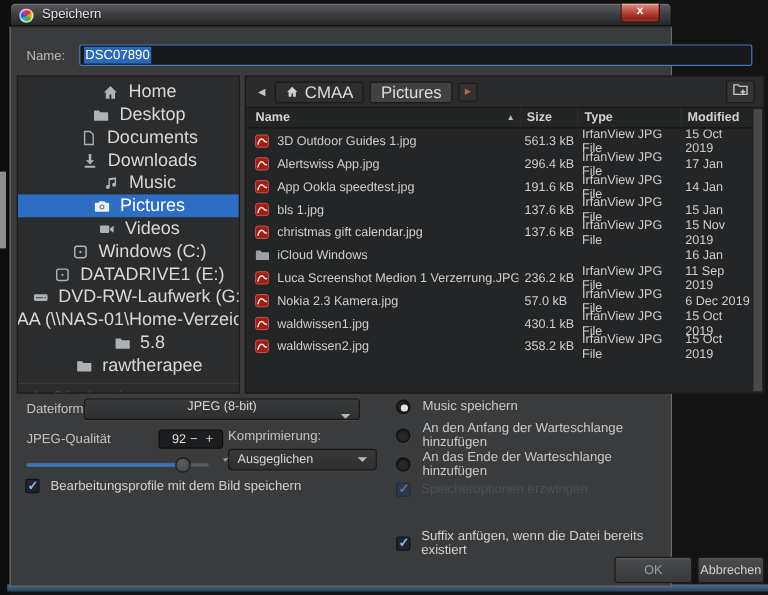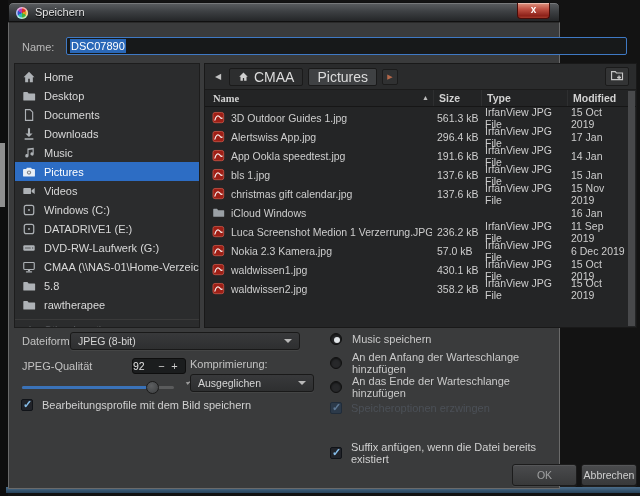--- a/index.html
+++ b/index.html
@@ -27,22 +27,22 @@
   .dlg-body { position:absolute; left:0; top:20px; right:0; bottom:0; background:#3a3b3c;
     border:1px solid #6a6a6a; border-top:1px solid #2a2a2a; }
 
   .name-label { position:absolute; left:13px; top:18px; font-size:11px; color:#b9b9b9; }
   .name-input { position:absolute; left:57px; top:14px; width:561px; height:18px; background:#17191a;
     border:1px solid #3f79c4; border-radius:2px; font-size:11px; color:#eee; line-height:16px; padding-left:3px; }
   .name-input .sel { background:#2a68b8; color:#fff; padding:1px 1px; }
 
   .sidebar { position:absolute; left:5px; top:40px; width:186px; height:265px; background:#2b2c2d;
     border:1px solid #1d1d1d; padding-top:3px; overflow:hidden; }
-  .side-item { height:19px; display:flex; align-items:center; gap:8px; padding-left:7px;
-    font-size:11px; color:#d8d8d8; white-space:nowrap; overflow:hidden; }
+  .side-item { height:19px; display:flex; align-items:center; gap:8px; padding-left:18px;
+    font-size:15px; color:#d8d8d8; white-space:nowrap; overflow:hidden;justify-content:center; }
   .side-item .ic { width:14px; height:14px; flex:0 0 14px; color:#aeb2b6; }
   .side-item .ic svg { width:14px; height:14px; display:block; }
   .side-item.selected { background:#2d6dc4; color:#fff; }
   .side-item.selected .ic { color:#e9eff6; }
   .other-loc { margin-top:5px; border-top:1px solid #3a3a3a; padding:4px 0 0 9px; color:#585b5e;
     display:flex; gap:8px; font-size:10.5px; align-items:center; }
   .other-loc .ic { width:12px; height:12px; color:#585b5e; }
   .other-loc .ic svg { width:12px; height:12px; display:block; }
 
   .filepane { position:absolute; left:195px; top:40px; width:433px; height:265px; background:#242526;
@@ -56,41 +56,41 @@
   .crumb.current { background:#3f4143; }
   .nav-fwd { width:16px; height:16px; background:#303132; border:1px solid #1c1c1c; border-radius:2px;
     color:#b4684a; font-size:7px; text-align:center; line-height:14px; }
   .newfolder-btn { margin-left:auto; width:24px; height:19px; background:#333435; border:1px solid #1b1b1b;
     border-radius:2px; color:#c6c6c6; display:flex; align-items:center; justify-content:center; }
   .newfolder-btn svg { width:14px; height:14px; }
 
   .listhead { display:flex; height:17px; background:#232425; border-bottom:1px solid #161616;
     font-size:10.5px; font-weight:bold; color:#d2d2d2; align-items:center; }
   .listhead .hc { border-left:1px solid #2e2f30; height:100%; display:flex; align-items:center; padding-left:5px; }
-  .h-name { flex:1; display:flex; align-items:center; padding-left:8px;font-family:Liberation Serif, serif; }
+  .h-name { flex:1; display:flex; align-items:center; padding-left:8px; }
   .h-sort { margin-left:auto; margin-right:4px; font-size:7px; color:#bcbcbc; font-weight:normal; }
   .h-size { width:48px; } .h-type { width:86px; } .h-mod { width:62px; } .h-scroll { width:7px; }
 
   .rows { position:absolute; left:0; top:44px; right:8px; bottom:1px; overflow:hidden; }
   .row { display:flex; height:19px; align-items:center; font-size:10.5px; color:#cdcdcd; }
   .c-name { flex:1; display:flex; align-items:center; gap:6px; padding-left:7px; overflow:hidden; white-space:nowrap; }
   .c-name .ic { width:13px; height:13px; flex:0 0 13px; } .c-name .ic svg { width:13px; height:13px; display:block; }
   .c-size { width:48px; padding-left:5px; } .c-type { width:86px; padding-left:5px; } .c-mod { width:62px; padding-left:5px; }
   .scrollbar { position:absolute; right:1px; top:27px; bottom:1px; width:7px; background:#48494b; }
 
   .opt-label { position:absolute; font-size:11px; color:#c2c2c2; }
   .dropdown { position:absolute; height:18px; background:linear-gradient(#38393b,#2e2f30);
     border:1px solid #191919; border-radius:3px; color:#d6d6d6; font-size:10.5px;
     display:flex; align-items:center; padding:0 7px; box-shadow:0 1px 0 rgba(255,255,255,.05); }
   .dd-arrow { margin-left:auto; width:0; height:0; border-left:4px solid transparent;
     border-right:4px solid transparent; border-top:4px solid #b8b8b8; }
 
   .spinner { position:absolute; left:123px; top:335px; width:54px; height:16px; background:#1b1d1e;
     border:1px solid #0e0e0e; border-radius:3px; display:flex; align-items:center; font-size:10.5px; color:#e0e0e0; }
-  .spin-val { width:22px; text-align:left; }
+  .spin-val { width:22px; text-align:right; }
   .spin-btn { width:13px; text-align:center; color:#cfcfcf; font-size:11px; line-height:14px; }
 
   .slider { position:absolute; left:13px; top:358px; width:152px; height:13px; }
   .sl-track { position:absolute; left:0; top:5px; width:100%; height:3px; background:#5a5b5c; border-radius:2px; }
   .sl-fill { position:absolute; left:0; top:5px; width:86%; height:3px; background:#3a72b8; border-radius:2px; }
   .sl-thumb { position:absolute; left:calc(86% - 7px); top:0; width:13px; height:13px; border-radius:50%;
     background:radial-gradient(circle at 40% 35%,#5d5f61,#3c3e40); border:1px solid #1a1a1a; }
   .undo-icon { position:absolute; left:176px; top:355px; width:13px; height:13px; color:#9a9a9a; }
   .undo-icon svg { width:13px; height:13px; display:block; }
 
@@ -431,21 +431,21 @@
             </span>
             <span class="c-size">358.2 kB</span>
             <span class="c-type">IrfanView JPG File</span>
             <span class="c-mod">15 Oct 2019</span>
           </div>
         </div>
       <div class="scrollbar"></div>
     </div>
 
     <span class="opt-label" style="left:13px; top:312px;">Dateiformat:</span>
-    <div class="dropdown" style="left:61px; top:309px; width:230px;">
+    <div class="dropdown" style="left:61px; top:309px; width:230px;flex-direction:column;">
       <span>JPEG (8-bit)</span>
       <span class="dd-arrow"></span>
     </div>
 
     <span class="opt-label" style="left:13px; top:337px;">JPEG-Qualität</span>
     <div class="spinner">
       <span class="spin-val">92</span>
       <span class="spin-btn">−</span>
       <span class="spin-btn">+</span>
     </div>

